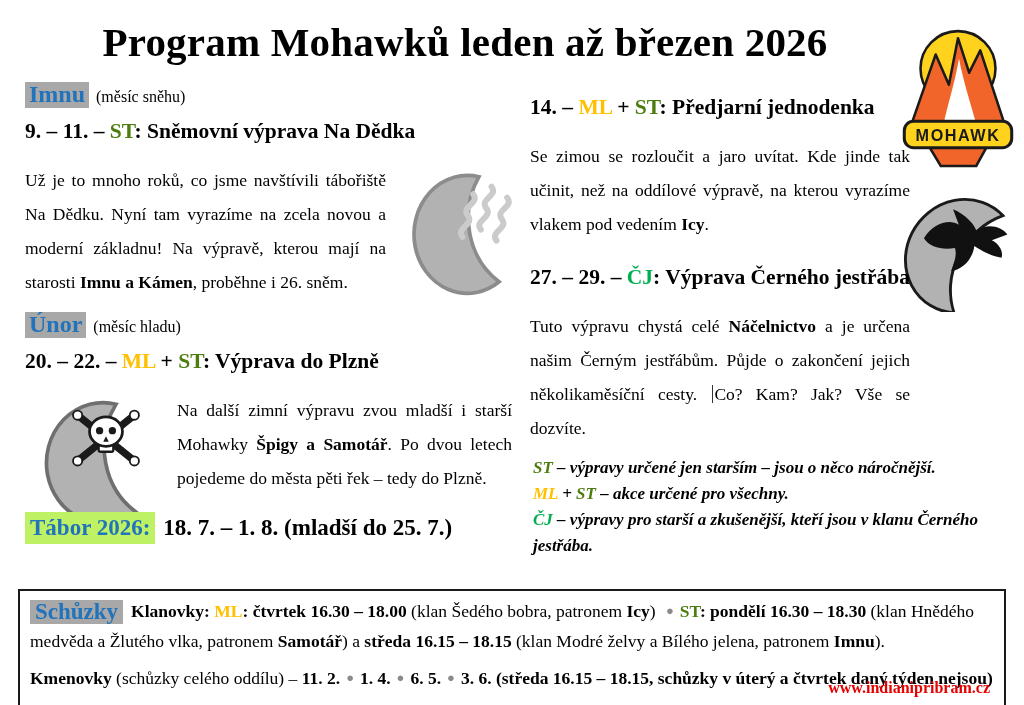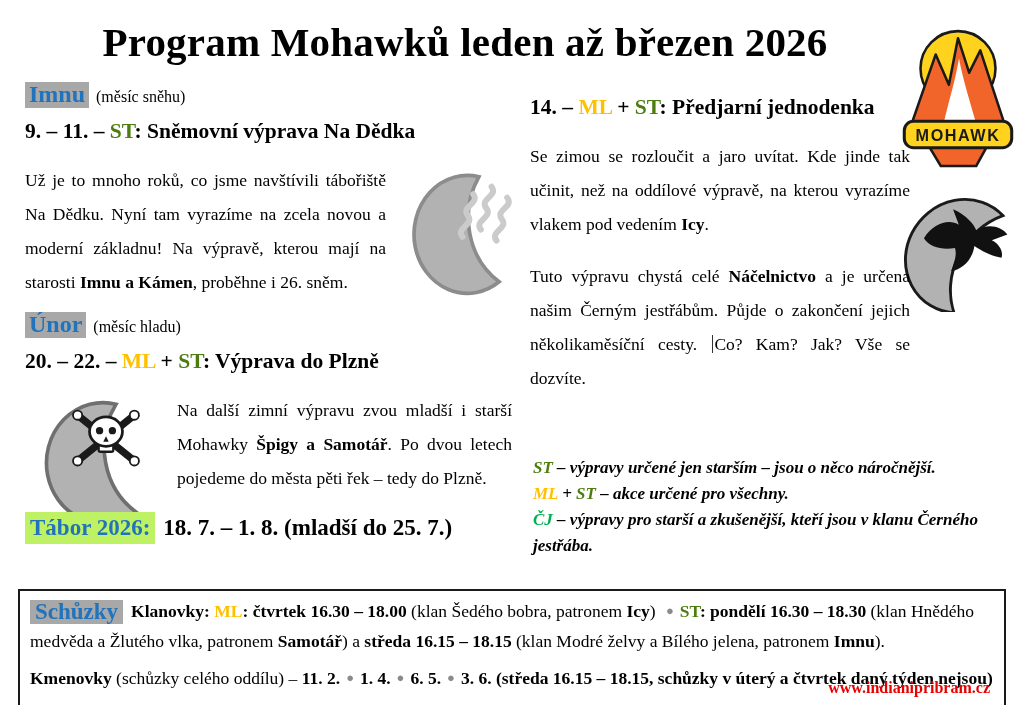--- a/index.html
+++ b/index.html
@@ -122,20 +122,21 @@
   </section>
 
   <section class="block blk-tabor">
     <p class="tabor-line"><span class="tabor-label">Tábor 2026:</span><span>18. 7. – 1. 8. (mladší do 25. 7.)</span></p>
   </section>
 
   <section class="block blk-brezen">
     <h2 class="event-h"><span>14. – </span><span class="tag-ml">ML</span><span> + </span><span class="tag-st">ST</span><span>: Předjarní jednodenka</span></h2>
     <p class="body-text"><span>Se zimou se rozloučit a jaro uvítat. Kde jinde tak učinit, než na oddílové výpravě, na kterou vyrazíme vlakem pod vedením </span><b>Icy</b><span>.</span></p>
 
+    <h2 class="event-h" style="margin-top:22px;"><span>27. – 29. – </span><span class="tag-cj">ČJ</span><span>: Výprava Černého jestřába</span></h2>
     <p class="body-text"><span>Tuto výpravu chystá celé </span><b>Náčelnictvo</b><span> a je určena našim Černým jestřábům. Půjde o zakončení jejich několikaměsíční cesty. </span><span class="cursor-mark"></span><span>Co? Kam? Jak? Vše se dozvíte.</span></p>
   </section>
 
   <section class="block blk-legend">
     <p class="legend-p"><span class="tag-st">ST</span><span> – výpravy určené jen starším – jsou o něco náročnější.</span></p>
     <p class="legend-p"><span class="tag-ml">ML</span><span> + </span><span class="tag-st">ST</span><span> – akce určené pro všechny.</span></p>
     <p class="legend-p"><span class="tag-cj">ČJ</span><span> – výpravy pro starší a zkušenější, kteří jsou v klanu Černého jestřába.</span></p>
   </section>
 
   <section class="bottom-box">

